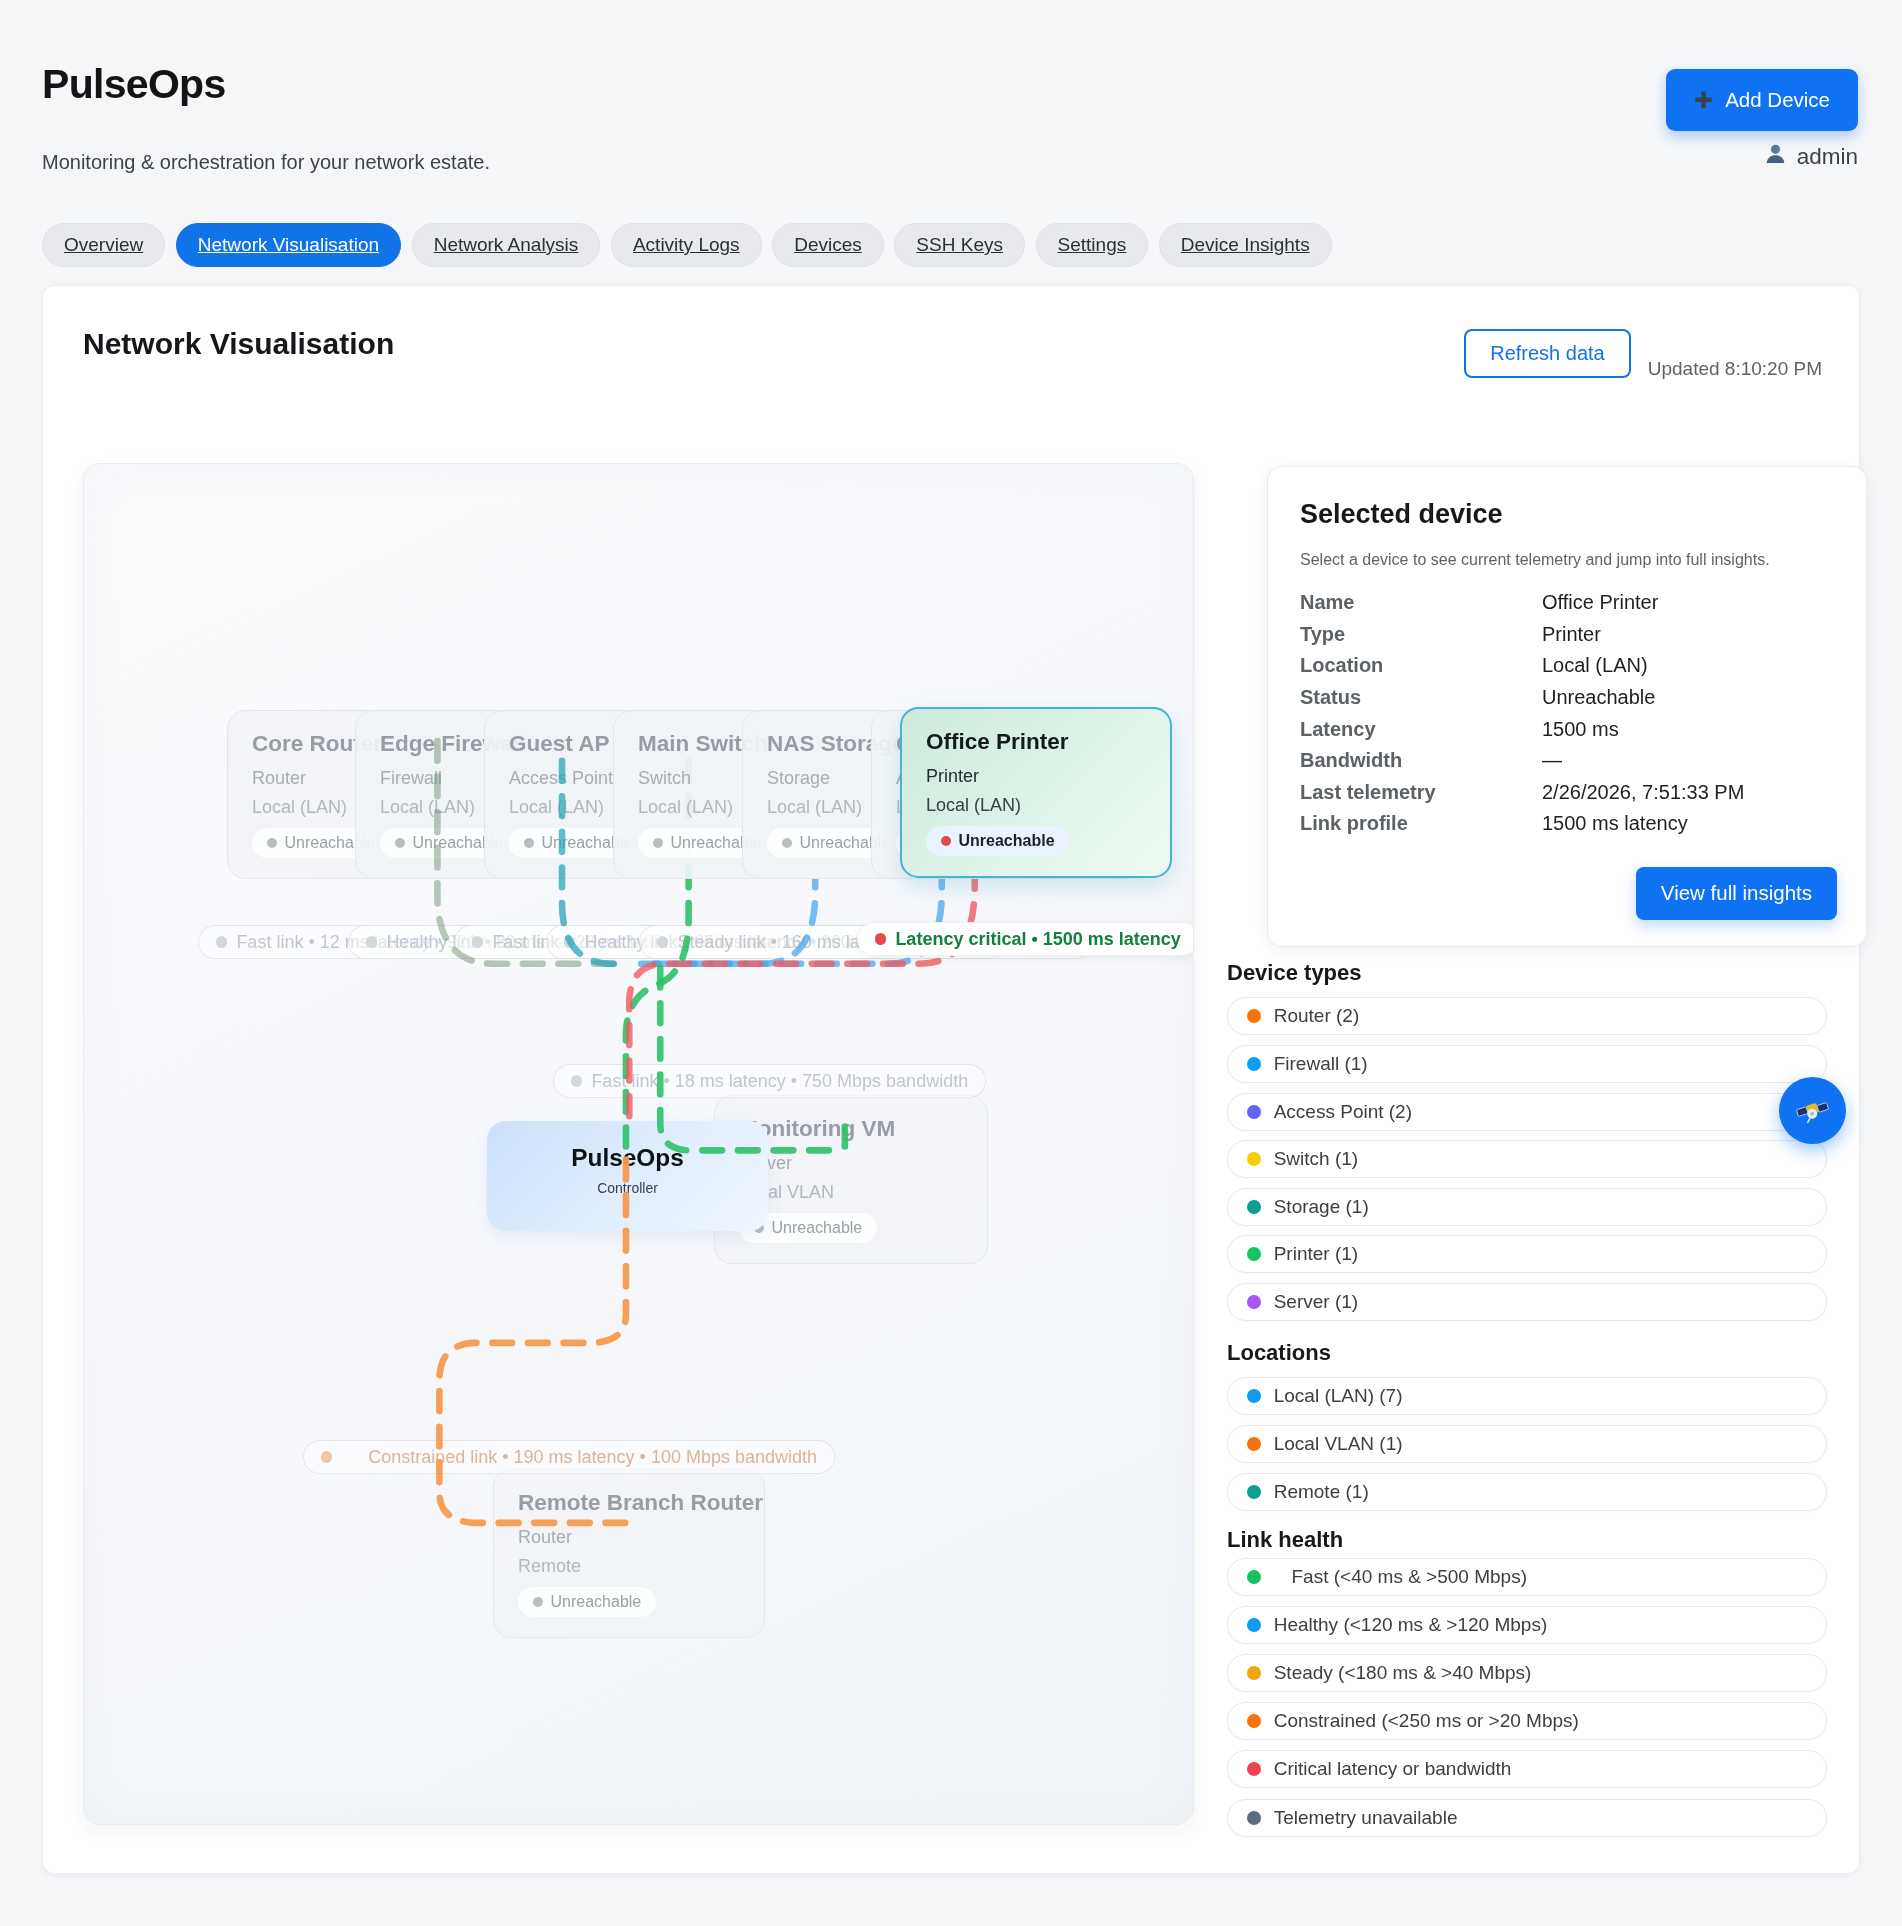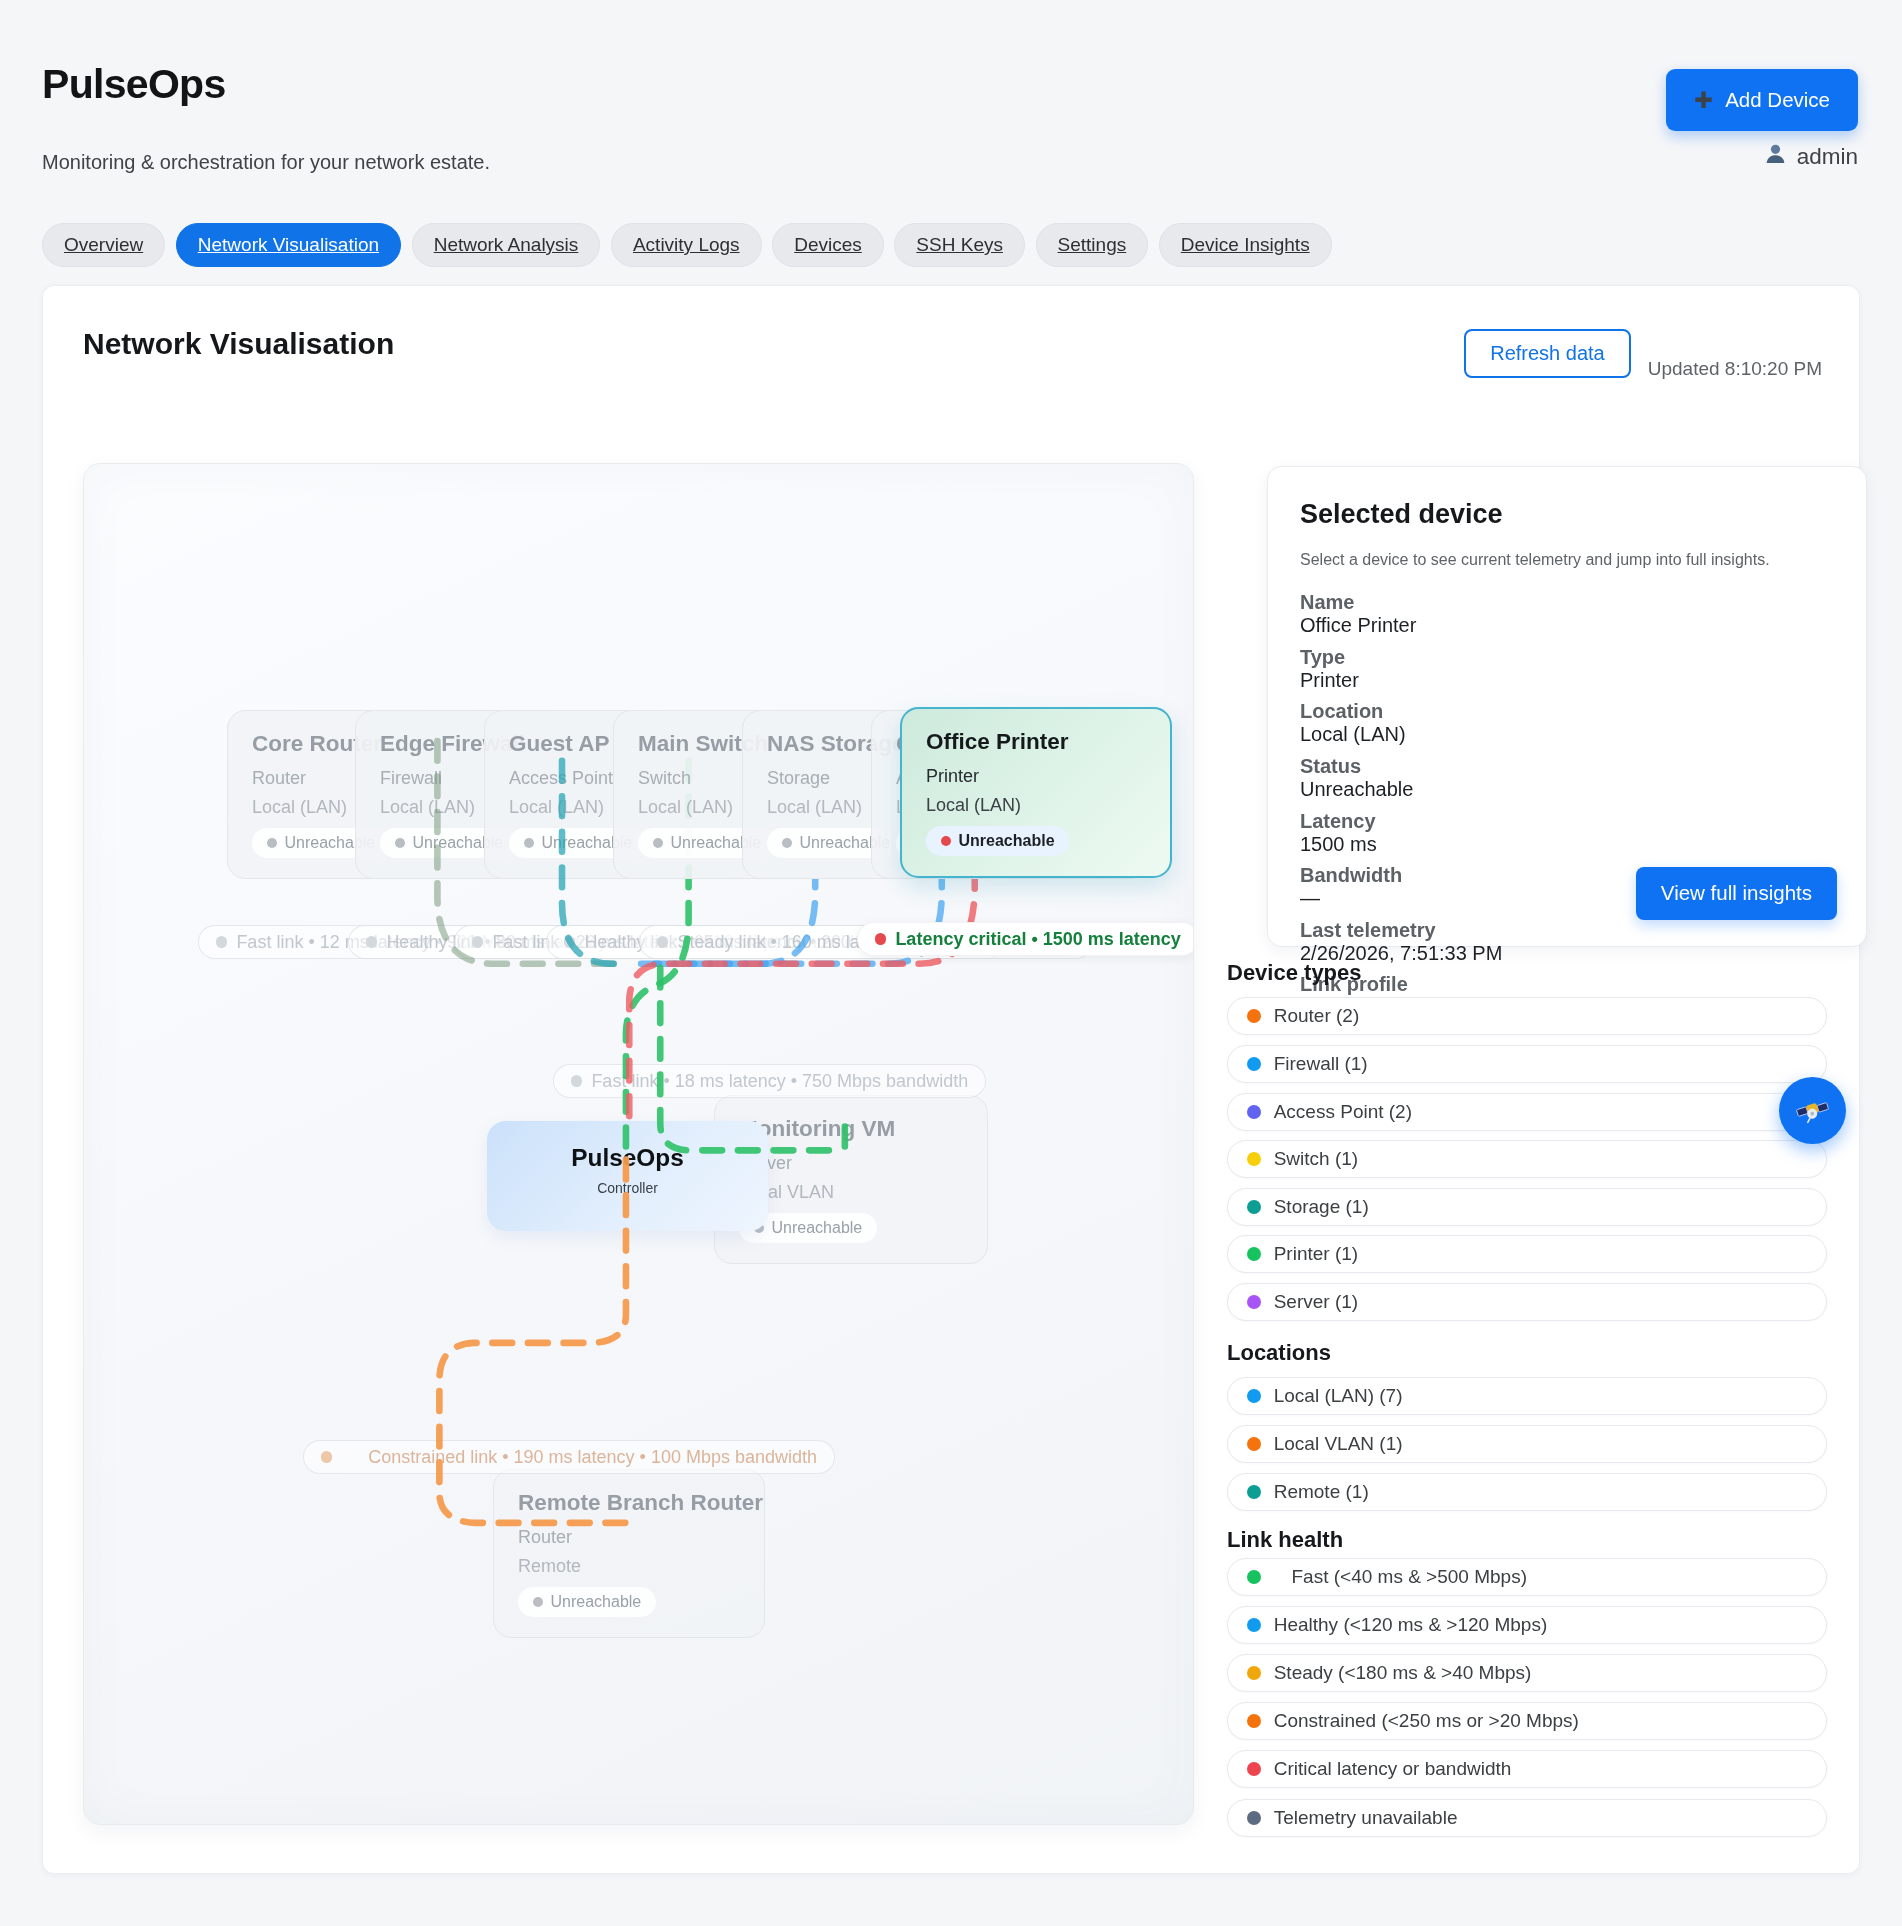--- a/index.html
+++ b/index.html
@@ -94,21 +94,21 @@
   .cap.warm { color:#dcb49a;gap:36px; }
   .cap.warm .dot { background:#ecc8a8; }
   
   .sel-card {
     position:absolute; left:1184px; top:180px; width:600px; height:481px;
     background:#fff; border:0.7px solid #e7eaee; border-radius:14.5px;
     box-shadow:0 4px 16px rgba(20,40,80,.06); padding:32px;margin-left:40px;
   }
   .sel-title { font-size:27px; font-weight:800; color:#16181b; margin-bottom:18.5px; }
   .sel-desc  { font-size:16px; color:#5f6368; line-height:1.42; margin-bottom:20px; }
-  .sel-row   { display:flex; font-size:20px; margin-bottom:8.6px;flex-direction:column; }
+  .sel-row   { display:flex; font-size:20px; margin-bottom:8.6px; }
   .sel-row .lbl { width:242px; color:#5c6166; font-weight:700; flex:none; }
   .sel-row .val { color:#1d2024; }
   .insights-btn {
     position:absolute; right:29px; bottom:26.4px; height:53px; padding:0 25px;
     background:#0f72f2; color:#fff; border:none; border-radius:8px;
     font-size:20.5px; cursor:pointer; font-family:inherit; box-shadow:0 5.3px 13.2px rgba(15,114,242,.25);
   }
   .side-h { position:absolute; left:1184px; font-size:22px; font-weight:800; color:#16181b; }
   .legend-pill {
     position:absolute; left:1184px; width:600px; height:38px;

